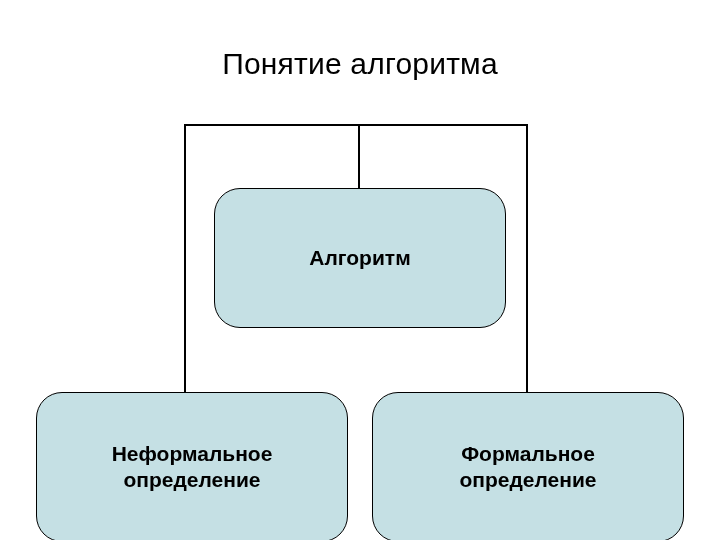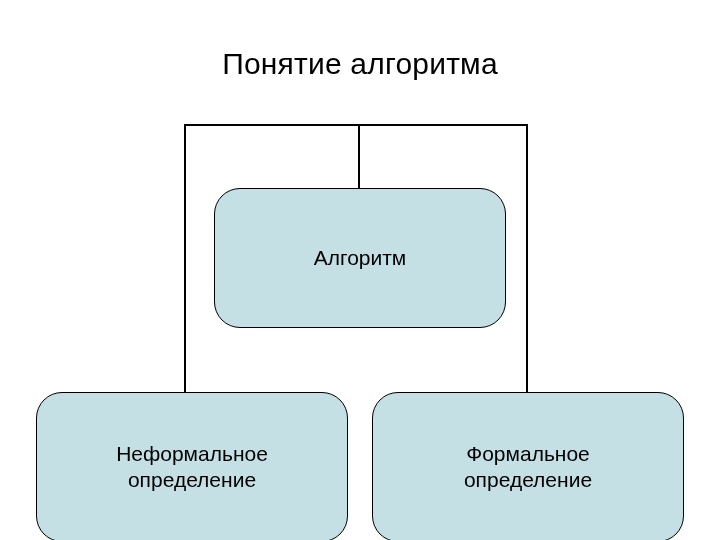--- a/index.html
+++ b/index.html
@@ -39,20 +39,21 @@
     background: #c5e0e4;
     border: 1px solid #000000;
     box-sizing: border-box;
     display: flex;
     align-items: center;
     justify-content: center;
     text-align: center;
     color: #000000;
     font-size: 21px;
     line-height: 26px;
+    font-weight: bold;
   }
   .node-main {
     left: 214px;
     top: 188px;
     width: 292px;
     height: 140px;
     border-radius: 26px;
   }
   .node-left {
     left: 36px;

